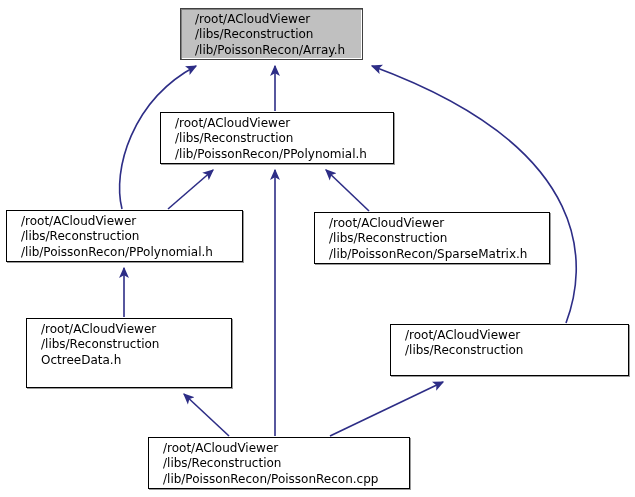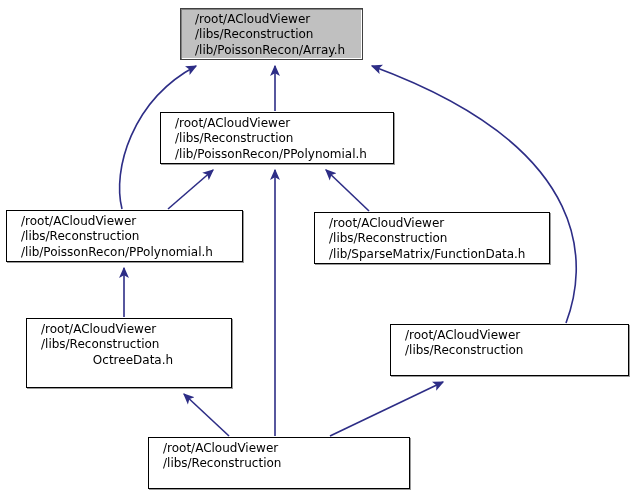--- a/index.html
+++ b/index.html
@@ -40,21 +40,20 @@
     border: 1px solid #404040;
     box-shadow: 1px 1px 0 0 #808080 inset, -1px -1px 0 0 #ffffff inset;
   }
   .node.shadowed {
     box-shadow: 1px 1px 0 0 #9a9a9a;
   }
   .node .line {
     display: block;
   }
   .node .line.centered {
-    text-align: center;
   }
 </style>
 </head>
 <body>
 
 <div id="canvas">
   <svg id="edges" width="635" height="497" viewBox="0 0 635 497">
       <defs>
         <marker id="arrowhead" markerWidth="7" markerHeight="7" refX="6.2" refY="3.5" orient="auto" markerUnits="strokeWidth">
           <path d="M 0,0.4 L 7,3.5 L 0,6.6 L 1.6,3.5 Z" fill="#2d2d86"></path>
@@ -67,18 +66,18 @@
       <path d="M 275,436 L 275,170" fill="none" stroke="#2d2d86" stroke-width="1.6" marker-end="url(#arrowhead)"></path>
       <path d="M 369,211 L 326,170" fill="none" stroke="#2d2d86" stroke-width="1.6" marker-end="url(#arrowhead)"></path>
       <path d="M 124,317 L 124,268" fill="none" stroke="#2d2d86" stroke-width="1.6" marker-end="url(#arrowhead)"></path>
       <path d="M 229,436 L 184,394" fill="none" stroke="#2d2d86" stroke-width="1.6" marker-end="url(#arrowhead)"></path>
       <path d="M 330,436 L 443,382" fill="none" stroke="#2d2d86" stroke-width="1.6" marker-end="url(#arrowhead)"></path>
     </svg>
   <div id="nodes">
       <div class="node highlight" style="left: 180px; top: 8px; width: 183px; height: 52px;"><span class="line">/root/ACloudViewer</span><span class="line">/libs/Reconstruction</span><span class="line">/lib/PoissonRecon/Array.h</span></div>
       <div class="node shadowed" style="left: 160px; top: 112px; width: 234px; height: 52px;"><span class="line">/root/ACloudViewer</span><span class="line">/libs/Reconstruction</span><span class="line">/lib/PoissonRecon/PPolynomial.h</span></div>
       <div class="node shadowed" style="left: 6px; top: 210px; width: 237px; height: 52px;"><span class="line">/root/ACloudViewer</span><span class="line">/libs/Reconstruction</span><span class="line">/lib/PoissonRecon/PPolynomial.h</span></div>
-      <div class="node shadowed" style="left: 314px; top: 212px; width: 236px; height: 52px;"><span class="line">/root/ACloudViewer</span><span class="line">/libs/Reconstruction</span><span class="line">/lib/SparseMatrix/FunctionData.h</span></div>
+      <div class="node shadowed" style="left: 314px; top: 212px; width: 236px; height: 52px;"><span class="line">/root/ACloudViewer</span><span class="line">/libs/Reconstruction</span><span class="line">/lib/PoissonRecon/SparseMatrix.h</span></div>
       <div class="node shadowed" style="left: 26px; top: 318px; width: 206px; height: 70px;"><span class="line">/root/ACloudViewer</span><span class="line">/libs/Reconstruction</span><span class="line centered">OctreeData.h</span></div>
       <div class="node shadowed" style="left: 390px; top: 324px; width: 239px; height: 52px;"><span class="line">/root/ACloudViewer</span><span class="line">/libs/Reconstruction</span></div>
-      <div class="node shadowed" style="left: 148px; top: 437px; width: 262px; height: 52px;"><span class="line">/root/ACloudViewer</span><span class="line">/libs/Reconstruction</span></div>
+      <div class="node shadowed" style="left: 148px; top: 437px; width: 262px; height: 52px;"><span class="line">/root/ACloudViewer</span><span class="line">/libs/Reconstruction</span><span class="line">/lib/PoissonRecon/PoissonRecon.cpp</span></div>
     </div>
 </div>
 
 </body></html>

